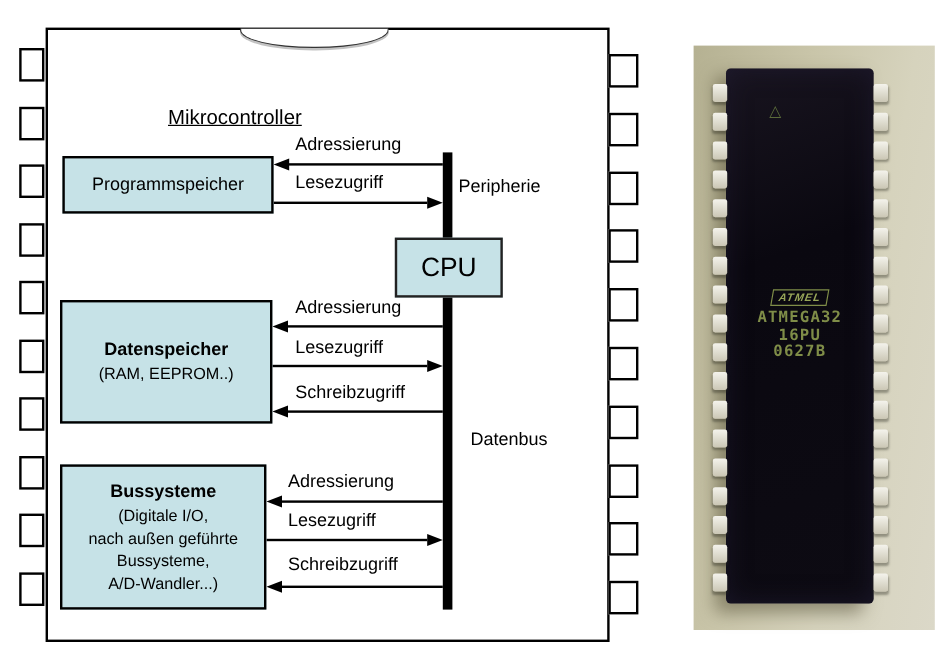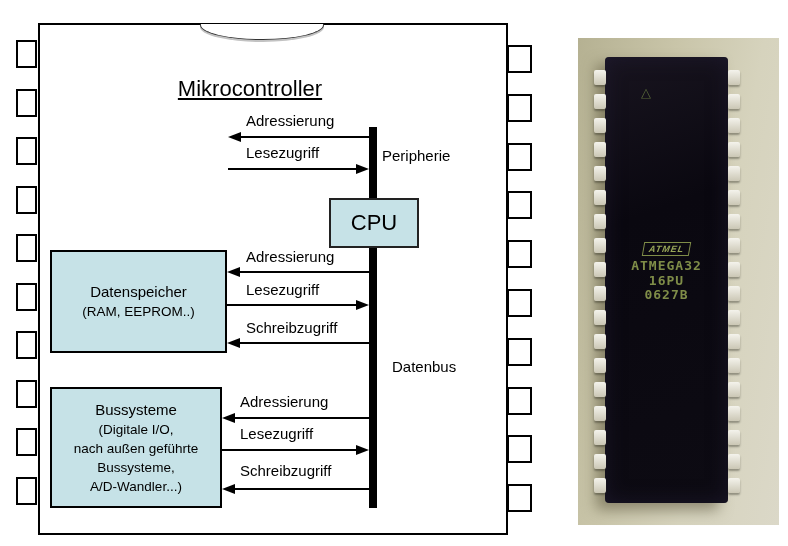--- a/index.html
+++ b/index.html
@@ -10,30 +10,30 @@
   .ic-outline{position:absolute;left:38px;top:23px;width:470px;height:512px;
               border:2px solid #000;box-sizing:border-box;background:#fff;}
   .ic-notch{position:absolute;left:200px;top:24px;width:122px;height:15px;background:#fff;
             border:1px solid #333;border-top:none;
             border-radius:0 0 61px 61px / 0 0 15px 15px;
             box-shadow:0 2px 0 rgba(120,120,120,.45);}
   .ic-pin{position:absolute;border:2px solid #000;background:#fff;box-sizing:content-box;}
   .ic-pin.pleft{left:16px;width:17px;height:24px;}
   .ic-pin.pright{left:507px;width:21px;height:24px;}
 
-  .diag-title{position:absolute;left:140px;top:76px;width:220px;text-align:center;
-              font-size:22px;text-decoration:underline;}
+  .diag-title{position:absolute;left:140px;top:88px;width:220px;text-align:left;
+              font-size:17px;text-decoration:underline;}
 
   .block{position:absolute;background:#c6e2e7;border:2px solid #000;box-sizing:border-box;
          display:flex;flex-direction:column;justify-content:center;align-items:center;
          text-align:center;z-index:2;}
   .block-0{left:52px;top:130px;width:176px;height:48px;font-size:15px;}
   .block-1{left:50px;top:250px;width:177px;height:103px;}
   .block-2{left:50px;top:387px;width:172px;height:121px;}
-  .block-title{font-size:15px;font-weight:normal;line-height:20px;}
+  .block-title{font-size:15px;font-weight:bold;line-height:20px;}
   .block-0 .block-title{font-weight:normal;}
   .block-line{font-size:13.5px;line-height:19px;}
 
   .bus{position:absolute;left:369px;top:127px;width:8px;height:381px;background:#000;z-index:1;}
   .bus-label{position:absolute;font-size:15px;white-space:nowrap;}
   .bus-label.b1{left:382px;top:147px;}
   .bus-label.b2{left:392px;top:358px;}
 
   .cpu{position:absolute;left:329px;top:198px;width:90px;height:50px;background:#c6e2e7;
        border:2px solid #222;box-sizing:border-box;display:flex;align-items:center;
@@ -103,20 +103,23 @@
   <div class="diag-title">Mikrocontroller</div>
 
   <div class="bus"></div>
   <div class="bus-label b1">Peripherie</div>
   <div class="bus-label b2">Datenbus</div>
 
   <div class="cpu">
     <span>CPU</span>
   </div>
 
+  <div class="block block-0">
+    <div class="block-title">Programmspeicher</div>
+  </div>
 
   <div class="block block-1">
     <div class="block-title">Datenspeicher</div>
     <div class="block-line">(RAM, EEPROM..)</div>
   </div>
 
   <div class="block block-2">
     <div class="block-title">Bussysteme</div>
     <div class="block-line">(Digitale I/O,</div>
     <div class="block-line">nach außen  geführte</div>

